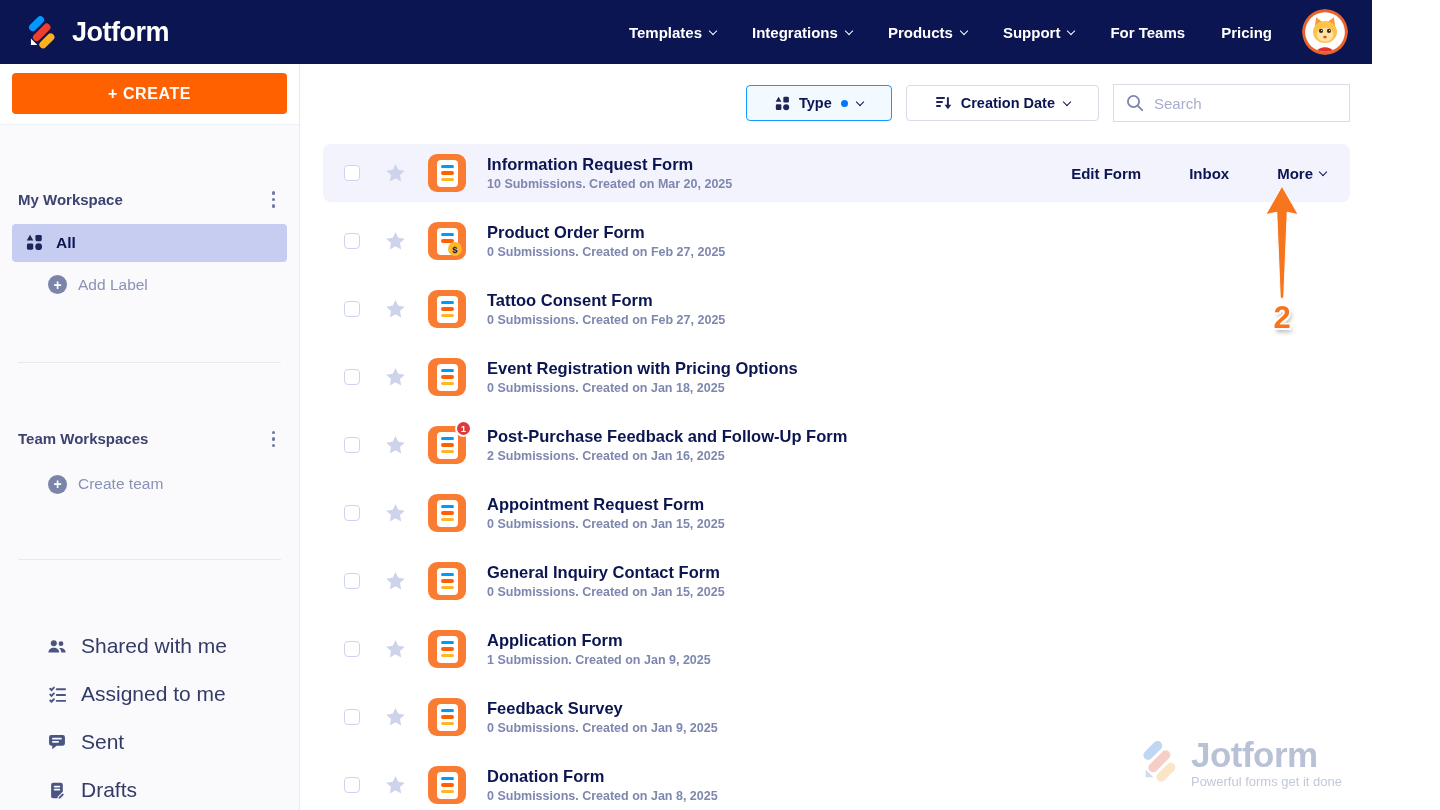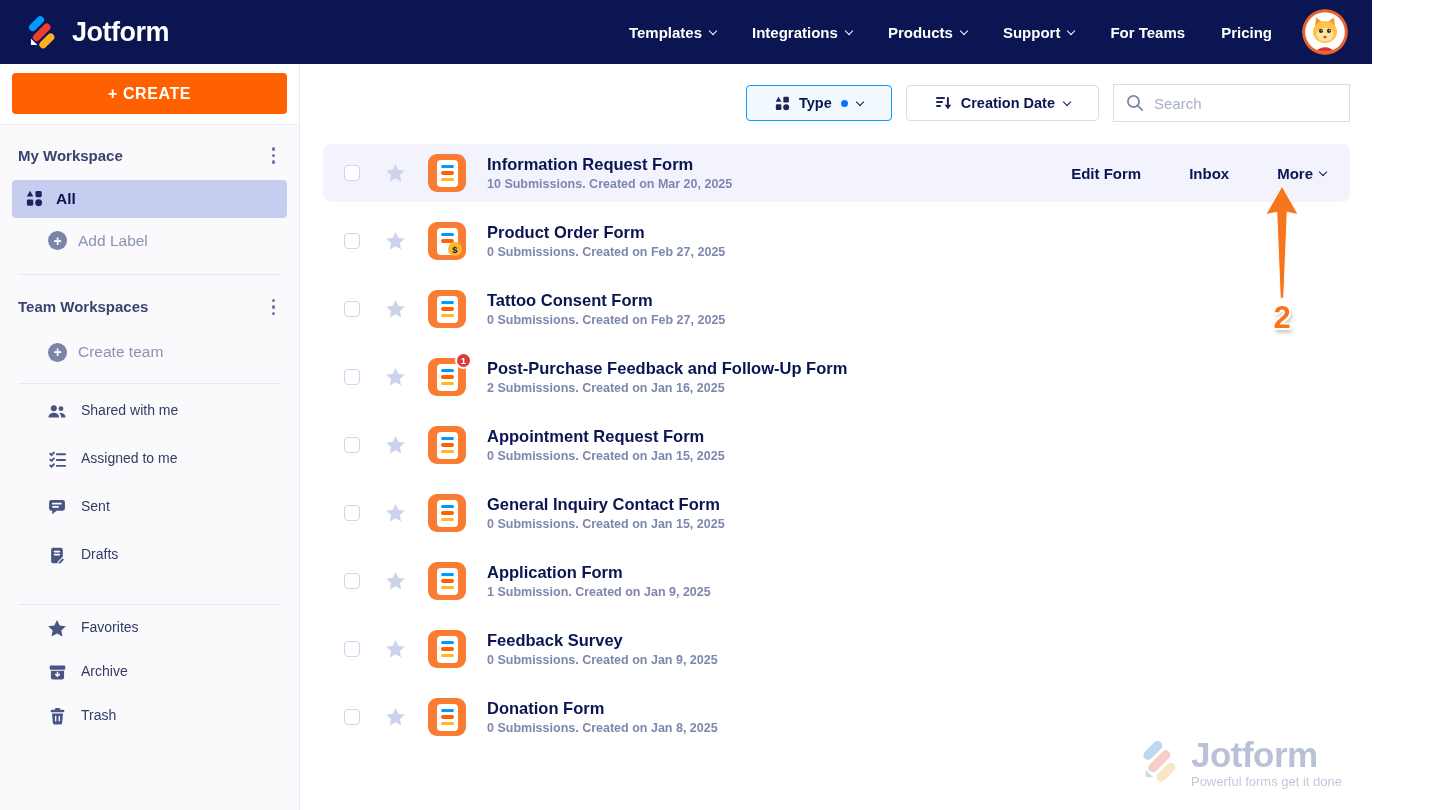--- a/index.html
+++ b/index.html
@@ -12,34 +12,34 @@
   .brand-text { color:#fff; font-size:27px; font-weight:700; letter-spacing:-0.5px; }
   .nav-links { margin-left:auto; display:flex; align-items:center; gap:36px; }
   .nav-link { color:#fff; font-size:15px; font-weight:600; display:flex; align-items:center; gap:8px; cursor:pointer; white-space:nowrap; }
   .chev { display:inline-block; width:6px; height:6px; border-right:1.7px solid currentColor; border-bottom:1.7px solid currentColor; transform:rotate(45deg); margin-top:-3px; }
   .avatar { margin-left:30px; width:46px; height:46px; border-radius:50%; overflow:hidden; cursor:pointer; flex:none; }
 
   
   .body-wrap { display:flex; height:746px; }
 
   
-  .sidebar { width:300px; flex:none; border-right:1px solid #e7e9f4; background:#fafafd; display:flex; flex-direction:column; }
+  .sidebar { width:300px; flex:none; border-right:1px solid #e7e9f4; background:#fafafd; display:flex; flex-direction:column;gap:44px; }
   .create-wrap { padding:9px 12px 10px; background:#fff; border-bottom:1px solid #eef0f7; }
   .create-btn { width:100%; height:41px; background:#ff6100; color:#fff; font-weight:700; font-size:16px; letter-spacing:0.6px; border:none; border-radius:4px; cursor:pointer; font-family:inherit; }
   .side { padding:14px 12px 0; }
   .sec-head { display:flex; justify-content:space-between; align-items:center; padding:4px 6px 12px; color:#3c4370; font-size:15px; font-weight:600; }
   .kebab { display:flex; flex-direction:column; gap:3px; padding:4px 6px; cursor:pointer; }
   .kebab i { width:3.5px; height:3.5px; border-radius:50%; background:#6f76a7; }
   .side-item { display:flex; align-items:center; gap:13px; height:38px; padding:0 13px; border-radius:4px; color:#2f3763; font-size:15.5px; cursor:pointer; }
   .side-item.selected { background:#c7cdf1; color:#0a1551; font-weight:600; }
   .add-item { display:flex; align-items:center; gap:11px; height:46px; padding-left:36px; color:#8a92b4; font-size:15.5px; cursor:pointer; }
   .plus-circle { width:19px; height:19px; border-radius:50%; background:#7b84a9; color:#fff; font-size:14px; font-weight:700; display:flex; align-items:center; justify-content:center; line-height:1; flex:none; }
   .divider { border:none; border-top:1px solid #e6e8f3; margin:10px 18px; }
   .nav-group { padding:8px 16px 0; }
-  .nav-item { display:flex; gap:15px; height:48px; padding-left:32px; color:#333b66; font-size:14px; cursor:pointer; border-radius:4px; }
+  .nav-item { display:flex; align-items:center; gap:15px; height:48px; padding-left:32px; color:#333b66; font-size:21px; cursor:pointer; border-radius:4px; }
   .ico { width:18px; height:18px; display:flex; align-items:center; justify-content:center; flex:none; }
 
   
   .main { flex:1; position:relative; background:#fff; }
   .toolbar { display:flex; justify-content:flex-end; align-items:center; gap:14px; padding:20px 22px 22px; }
   .tb-btn { display:flex; align-items:center; gap:9px; height:36px; padding:0 28px; border-radius:4px; background:#fff; border:1px solid #d8dbe9; color:#0a1551; font-size:14.5px; font-weight:700; cursor:pointer; font-family:inherit; }
   .tb-btn.active { background:#f2f9ff; border:1.5px solid #0f9bff; }
   .blue-dot { width:7px; height:7px; border-radius:50%; background:#0075ff; }
   .tb-btn .chev { color:#0a1551; }
   .search-box { width:237px; height:38px; border:1px solid #d8dbe9; border-radius:0; background:#fff; display:flex; align-items:center; gap:10px; padding:0 12px; }
@@ -392,20 +392,39 @@
               <svg viewBox="0 0 20 19" width="19" height="18">
                 <path d="M10 0l2.9 6.2 6.8.8-5 4.7 1.3 6.8-6-3.4-6 3.4 1.3-6.8-5-4.7 6.8-.8z" fill="#ccd3ea"></path>
               </svg>
             </span>
             <div class="form-icon">
               <div class="form-card">
                 <span class="fline b"></span>
                 <span class="fline o"></span>
                 <span class="fline y"></span>
               </div>
+            </div>
+            <div class="row-text">
+              <div class="row-title">Event Registration with Pricing Options</div>
+              <div class="row-meta">0 Submissions. Created on Jan 18, 2025</div>
+            </div>
+          </div>
+          <div class="row">
+            <span class="checkbox"></span>
+            <span class="star">
+              <svg viewBox="0 0 20 19" width="19" height="18">
+                <path d="M10 0l2.9 6.2 6.8.8-5 4.7 1.3 6.8-6-3.4-6 3.4 1.3-6.8-5-4.7 6.8-.8z" fill="#ccd3ea"></path>
+              </svg>
+            </span>
+            <div class="form-icon">
+              <div class="form-card">
+                <span class="fline b"></span>
+                <span class="fline o"></span>
+                <span class="fline y"></span>
+              </div>
               <span class="notif">1</span>
             </div>
             <div class="row-text">
               <div class="row-title">Post-Purchase Feedback and Follow-Up Form</div>
               <div class="row-meta">2 Submissions. Created on Jan 16, 2025</div>
             </div>
           </div>
           <div class="row">
             <span class="checkbox"></span>
             <span class="star">

